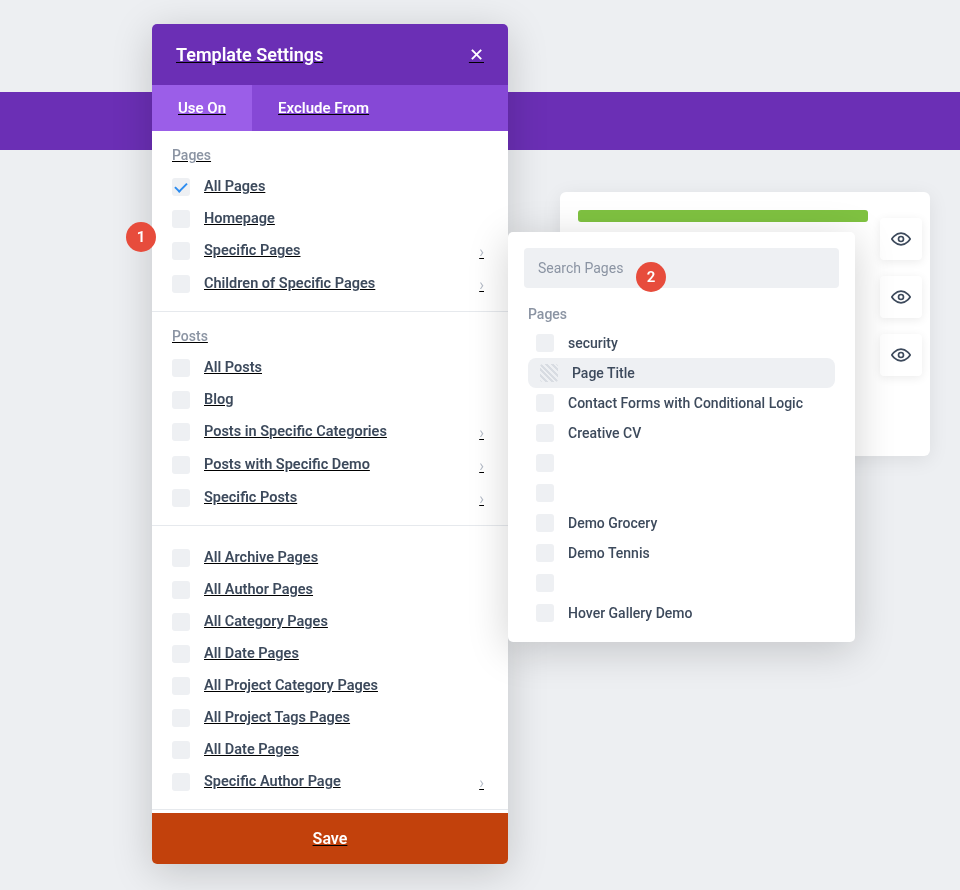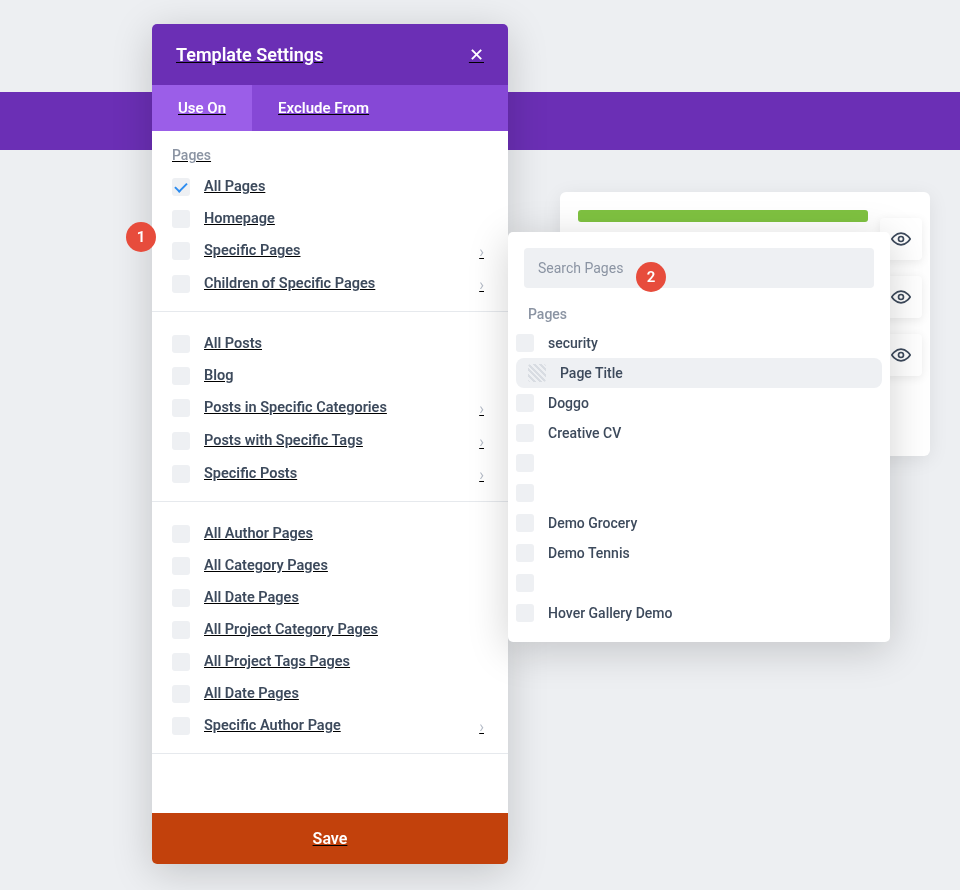--- a/index.html
+++ b/index.html
@@ -158,21 +158,21 @@
     padding: 16px;
     font-size: 16px;
     font-weight: 600;
     cursor: pointer;
   }
 
   .flyout {
     position: absolute;
     top: 232px;
     left: 508px;
-    width: 382px;
+    width: 347px;
     height: 410px;
     background: #fff;
     box-shadow: 0 8px 40px rgba(0,0,0,0.18);
     border-radius: 5px;
     padding: 16px 0 0;
     overflow: hidden;
   }
   .search-box {
     margin: 0 16px 12px;
     background: #eef0f3;
@@ -183,24 +183,24 @@
   }
   .fly-section-title {
     color: #8b94a3;
     font-size: 14px;
     font-weight: 500;
     padding: 6px 20px 6px;
   }
   .fly-item {
     display: flex;
     align-items: center;
-    padding: 6px 8px;
+    padding: 6px 28px;
     cursor: pointer;
   }
-  .fly-item.sel { background: #eef0f3; border-radius: 8px; margin: 0 8px; padding: 6px 12px; }
+  .fly-item.sel { background: #eef0f3; border-radius: 8px; margin: 0 20px; padding: 6px 12px; }
   .fly-item.sel .chk { background: repeating-linear-gradient(45deg,#d8dce2,#d8dce2 2px,#eef0f3 2px,#eef0f3 4px); }
   .fly-label { color: #3d4a5c; font-size: 14px; font-weight: 500; }
 
   .badge {
     position: absolute;
     width: 30px;
     height: 30px;
     background: #e74c3c;
     color: #fff;
     border-radius: 50%;
@@ -268,45 +268,50 @@
           <div class="item-label">Specific Pages</div>
           <div class="chevron">›</div>
         </div>
         <div class="item">
           <div class="chk"></div>
           <div class="item-label">Children of Specific Pages</div>
           <div class="chevron">›</div>
         </div>
       </div>
       <div class="section">
+        <div class="section-title">Posts</div>
         <div class="item">
           <div class="chk"></div>
           <div class="item-label">All Posts</div>
         </div>
         <div class="item">
           <div class="chk"></div>
           <div class="item-label">Blog</div>
         </div>
         <div class="item">
           <div class="chk"></div>
           <div class="item-label">Posts in Specific Categories</div>
           <div class="chevron">›</div>
         </div>
         <div class="item">
           <div class="chk"></div>
-          <div class="item-label">Posts with Specific Tags</div>
+          <div class="item-label">Posts with Specific Demo</div>
           <div class="chevron">›</div>
         </div>
         <div class="item">
           <div class="chk"></div>
           <div class="item-label">Specific Posts</div>
           <div class="chevron">›</div>
         </div>
       </div>
       <div class="section">
+        <div class="item">
+          <div class="chk"></div>
+          <div class="item-label">All Archive Pages</div>
+        </div>
         <div class="item">
           <div class="chk"></div>
           <div class="item-label">All Author Pages</div>
         </div>
         <div class="item">
           <div class="chk"></div>
           <div class="item-label">All Category Pages</div>
         </div>
         <div class="item">
           <div class="chk"></div>
@@ -341,21 +346,21 @@
       <div class="fly-item">
         <div class="chk"></div>
         <div class="fly-label">security</div>
       </div>
       <div class="fly-item sel">
         <div class="chk"></div>
         <div class="fly-label">Page Title</div>
       </div>
       <div class="fly-item">
         <div class="chk"></div>
-        <div class="fly-label">Doggo</div>
+        <div class="fly-label">Contact Forms with Conditional Logic</div>
       </div>
       <div class="fly-item">
         <div class="chk"></div>
         <div class="fly-label">Creative CV</div>
       </div>
       <div class="fly-item">
         <div class="chk"></div>
         <div class="fly-label"></div>
       </div>
       <div class="fly-item">

